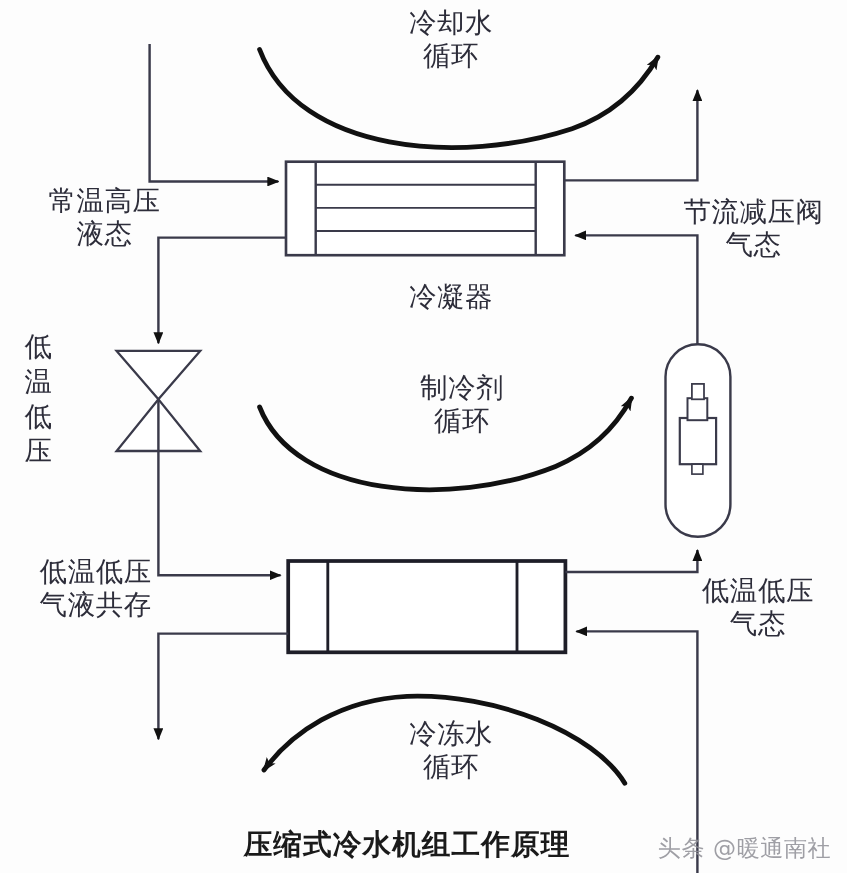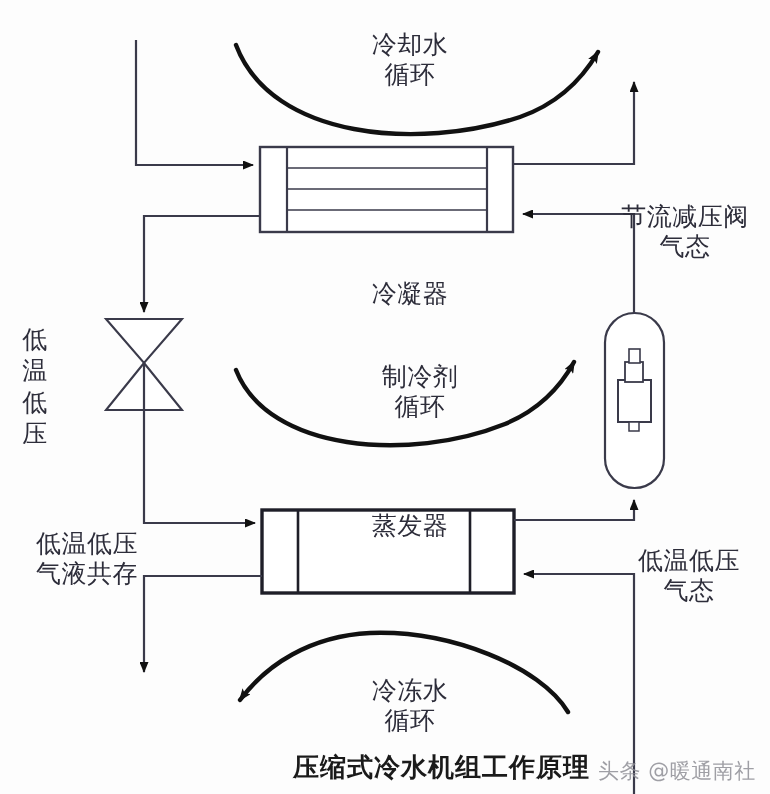--- a/index.html
+++ b/index.html
@@ -25,21 +25,20 @@
     width: 770px;
     height: 794px;
   }
   .lbl {
     position: absolute;
     color: #2d2d3a;
     font-family: "DejaVu Sans", "Liberation Sans", sans-serif;
     line-height: 1.18;
     white-space: pre-line;
     letter-spacing: 0.5px;
-    margin-top: 24px;
   }
   .lbl-side {
     font-size: 25px;
     text-align: center;
   }
   .lbl-flow {
     font-size: 25px;
     text-align: center;
   }
   .lbl-vert {
@@ -57,21 +56,21 @@
   #label-cooling      { left: 330px; top: 6px;   width: 160px; }
   #label-refrigerant  { left: 340px; top: 338px; width: 160px; }
   #label-chilled      { left: 330px; top: 652px; width: 160px; }
   #label-condenser    { left: 300px; top: 255px; width: 220px; font-size: 25px; text-align: center; }
   #label-evaporator   { left: 300px; top: 487px; width: 220px; font-size: 25px; text-align: center; }
   #diagram-title {
     position: absolute;
     left: 150px;
     top: 750px;
     width: 440px;
-    text-align: right;
+    text-align: center;
     font-size: 26px;
     font-weight: bold;
     color: #1a1a1a;
     letter-spacing: 1px;
   }
   #watermark {
     position: absolute;
     left: 598px;
     top: 757px;
     width: 176px;
@@ -159,20 +158,22 @@
       <path d="M262,576 L144,576 L144,672" fill="none" stroke="#3a3a4a" stroke-width="2.2" marker-end="url(#ah-r)"></path>
     </g>
 
     <path d="M236,45 C272,140 420,150 520,117 C560,103 584,76 598,52" fill="none" stroke="#111111" stroke-width="4.4" stroke-linecap="round" marker-end="url(#ah-curve)"></path>
 
     <path d="M236,370 C268,452 410,462 505,424 C541,409 562,384 574,362" fill="none" stroke="#111111" stroke-width="4.4" stroke-linecap="round" marker-end="url(#ah-curve)"></path>
 
     <path d="M568,712 C540,666 450,630 370,633 C310,636 266,665 240,700" fill="none" stroke="#111111" stroke-width="4.4" stroke-linecap="round" marker-end="url(#ah-curve)"></path>
   </svg>
 
+  <div class="lbl lbl-side" id="label-inlet-liquid">常温高压
+液态</div>
 
   <div class="lbl lbl-side" id="label-outlet-hot">节流减压阀
 气态</div>
 
   <div class="lbl lbl-side" id="label-low-mixed">低温低压
 气液共存</div>
 
   <div class="lbl lbl-side" id="label-low-gas">低温低压
 气态</div>
 
@@ -183,19 +184,18 @@
 循环</div>
 
   <div class="lbl lbl-flow" id="label-refrigerant">制冷剂
 循环</div>
 
   <div class="lbl lbl-flow" id="label-chilled">冷冻水
 循环</div>
 
   <div class="lbl" id="label-condenser">冷凝器</div>
 
-  <div class="lbl" id="label-evaporator">蒸发器</div>
 
   <div id="diagram-title">压缩式冷水机组工作原理</div>
 
   <div id="watermark">头条 @暖通南社</div>
 
 </div>
 
 </body></html>

